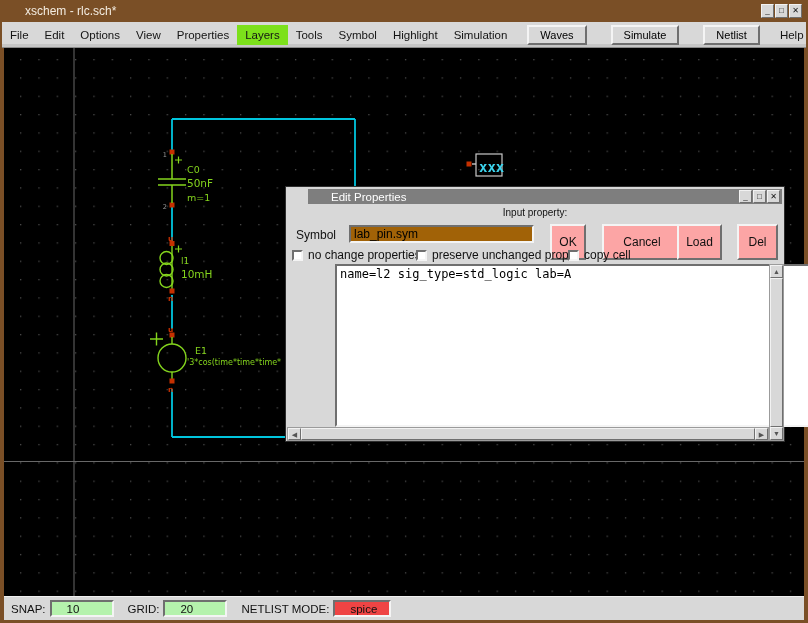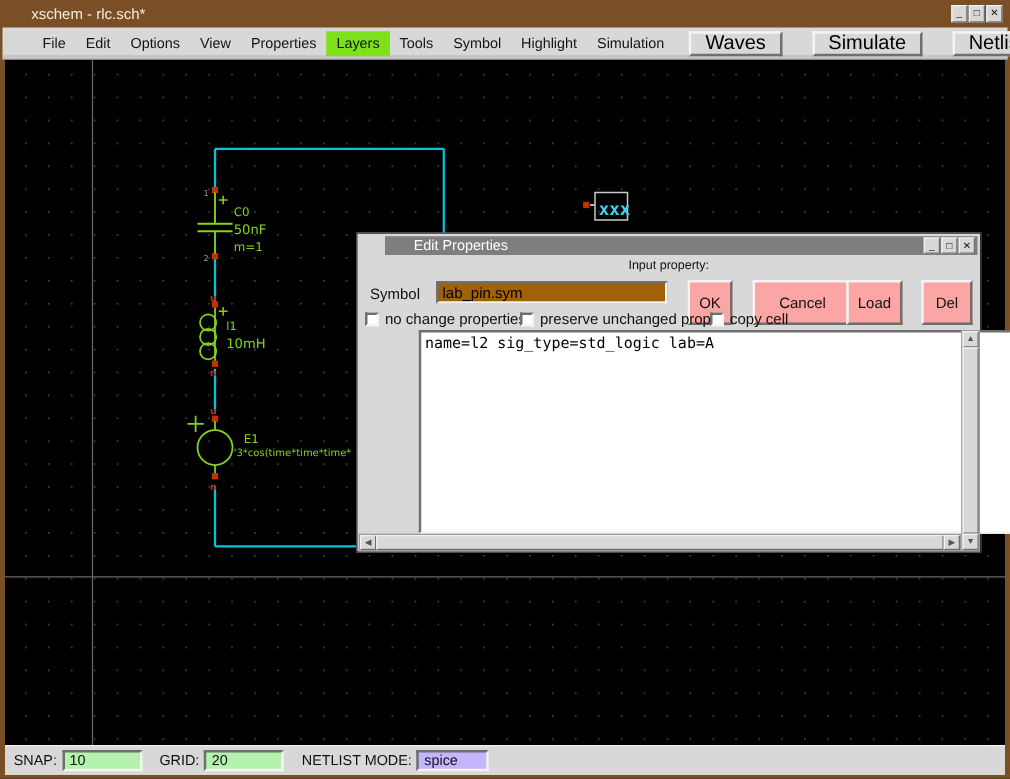--- a/index.html
+++ b/index.html
@@ -15,40 +15,40 @@
   .tb-title{margin-left:25px;color:#f3ece1;font-size:12px;}
   .tb-controls{position:absolute;right:6px;top:4px;display:flex;gap:1px;}
   .wbtn{width:13px;height:14px;background:#d8d8d8;
     border:1px solid;border-color:#f2f2f2 #6f6f6f #6f6f6f #f2f2f2;
     display:flex;align-items:center;justify-content:center;
     font-size:8px;color:#111;line-height:1;}
   
   .menubar{position:absolute;left:2px;top:22px;width:804px;height:26px;
     background:#d8d8d8;display:flex;align-items:center;
     box-shadow:inset 0 -3px 0 #c6c6c6;border-bottom:1px solid #8a8a8a;
-    font-size:11.5px;color:#141414;padding-left:24px;}
+    font-size:11.5px;color:#141414;}
   .menu-item{padding:4px 8px;white-space:nowrap;}
   .menu-item.active{background:#7ce01b;}
   .menubar-spacer{flex:1;}
   .mb-btn{height:20px;margin:0 12px;padding:0 11px;background:#d8d8d8;
     border:2px solid;border-color:#f4f4f4 #6f6f6f #6f6f6f #f4f4f4;
-    display:flex;align-items:center;font-size:16px;}
+    display:flex;align-items:center;font-size:11px;}
   .mb-help{padding:4px 10px 4px 8px;}
   
   .canvas{position:absolute;left:4px;top:48px;width:800px;height:548px;background:#000;}
   
   .statusbar{position:absolute;left:4px;top:596px;width:800px;height:24px;
     background:#d8d8d8;border-top:1px solid #f0f0f0;
     display:flex;align-items:center;font-size:11.5px;color:#111;}
   .sb-label{margin-left:7px;}
   .sb-field{height:17px;margin-left:4px;display:flex;align-items:center;
-    padding:0 4px;font-size:11.5px;
+    padding:0 15px;font-size:11.5px;
     border:2px solid;border-color:#6f6f6f #f4f4f4 #f4f4f4 #6f6f6f;}
   .sb-green{width:64px;background:#b5f2ad;}
-  .sb-gray{width:58px;background:#c4b5fd;}
+  .sb-gray{width:58px;background:#ef4444;}
   .sb-gap{margin-left:14px;}
   .sb-info{margin-left:16px;white-space:pre;}
   
   .dialog{position:absolute;left:285px;top:186px;width:500px;height:256px;
     background:#d8d8d8;border:1px solid #2e2e2e;}
   .dlg-titlebar{position:absolute;left:2px;top:2px;right:2px;height:15px;
     background:#7e7e7e;display:flex;align-items:center;margin-left:20px;}
   .dlg-title{margin-left:23px;color:#fff;font-size:11.5px;}
   .dlg-controls{position:absolute;right:2px;top:1px;display:flex;gap:1px;}
   .dbtn{width:13px;height:13px;background:#d8d8d8;

